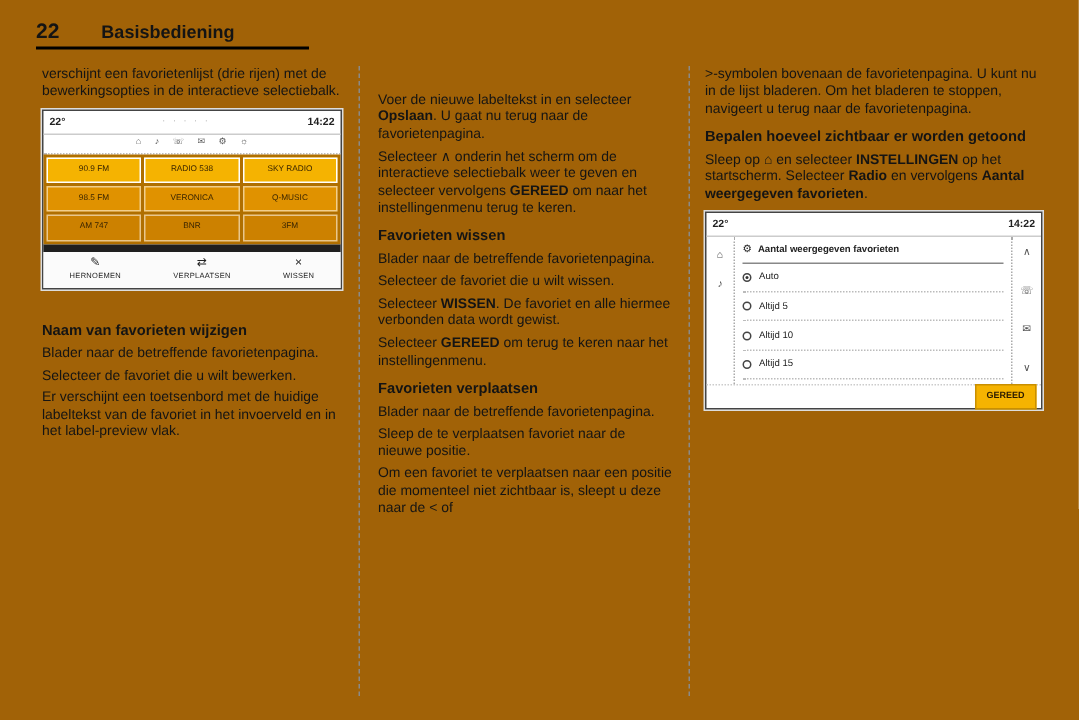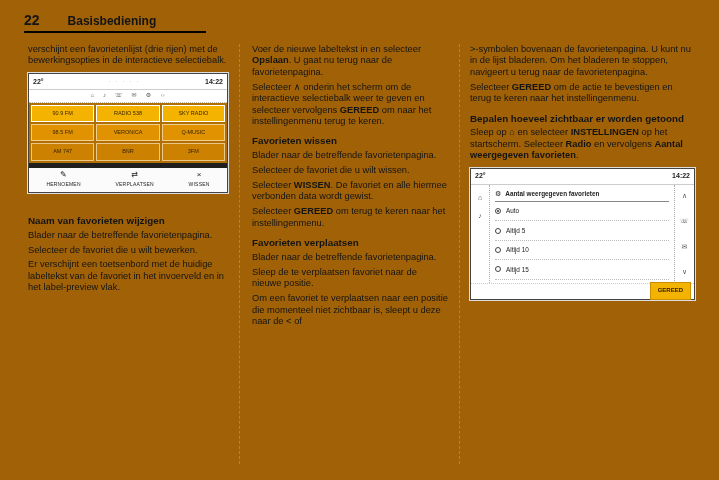--- a/index.html
+++ b/index.html
@@ -15,21 +15,21 @@
   .header .chapter{font-size:12px;font-weight:bold;}
 
   
   .vsep{position:absolute;top:44px;height:420px;border-left:1px dashed #8a8a8a;}
   .vsep1{left:239px;}
   .vsep2{left:459px;}
 
   
   .col{position:absolute;top:44px;font-size:9.3px;line-height:11.4px;}
   .col1{left:28px;width:204px;}
-  .col2{left:252px;width:196px;}
+  .col2{left:252px;width:196px;margin-top:17px;}
   .col3{left:470px;width:225px;}
   .blk-p{margin:0 0 3.5px 0;}
   .blk-h{margin:8px 0 3px 0;font-weight:bold;font-size:9.8px;line-height:11.8px;}
   .b{font-weight:bold;}
 
   
   .fig{border:1px solid #444;background:#fff;box-sizing:border-box;
        box-shadow:0 0 0 1px #ddd;}
   .f-status{height:15px;display:flex;align-items:center;justify-content:space-between;
             padding:0 4px;font-size:7px;font-weight:bold;color:#222;
@@ -165,21 +165,20 @@
         <div class="blk-h"><span>Favorieten verplaatsen</span></div>
         <p class="blk-p"><span>Blader naar de betreffende favorietenpagina.</span></p>
         <p class="blk-p"><span>Sleep de te verplaatsen favoriet naar de nieuwe positie.</span></p>
         <p class="blk-p"><span>Om een favoriet te verplaatsen naar een positie die momenteel niet zichtbaar is, sleept u deze naar de &lt; of</span></p>
       </div>
   </div>
 
   <div class="col col3">
     <div id="col3a" class="blocks">
         <p class="blk-p"><span>&gt;-symbolen bovenaan de favorietenpagina. U kunt nu in de lijst bladeren. Om het bladeren te stoppen, navigeert u terug naar de favorietenpagina.</span></p>
-        <p class="blk-p"><span>Selecteer </span><span class="b">GEREED</span><span> om de actie te bevestigen en terug te keren naar het instellingenmenu.</span></p>
         <div class="blk-h"><span>Bepalen hoeveel zichtbaar er worden getoond</span></div>
         <p class="blk-p"><span>Sleep op ⌂ en selecteer </span><span class="b">INSTELLINGEN</span><span> op het startscherm. Selecteer </span><span class="b">Radio</span><span> en vervolgens </span><span class="b">Aantal weergegeven favorieten</span><span>.</span></p>
       </div>
 
     <div class="fig fig2">
       <div class="f-status">
         <span>22°</span>
         <span>14:22</span>
       </div>
       <div class="f2-body">

